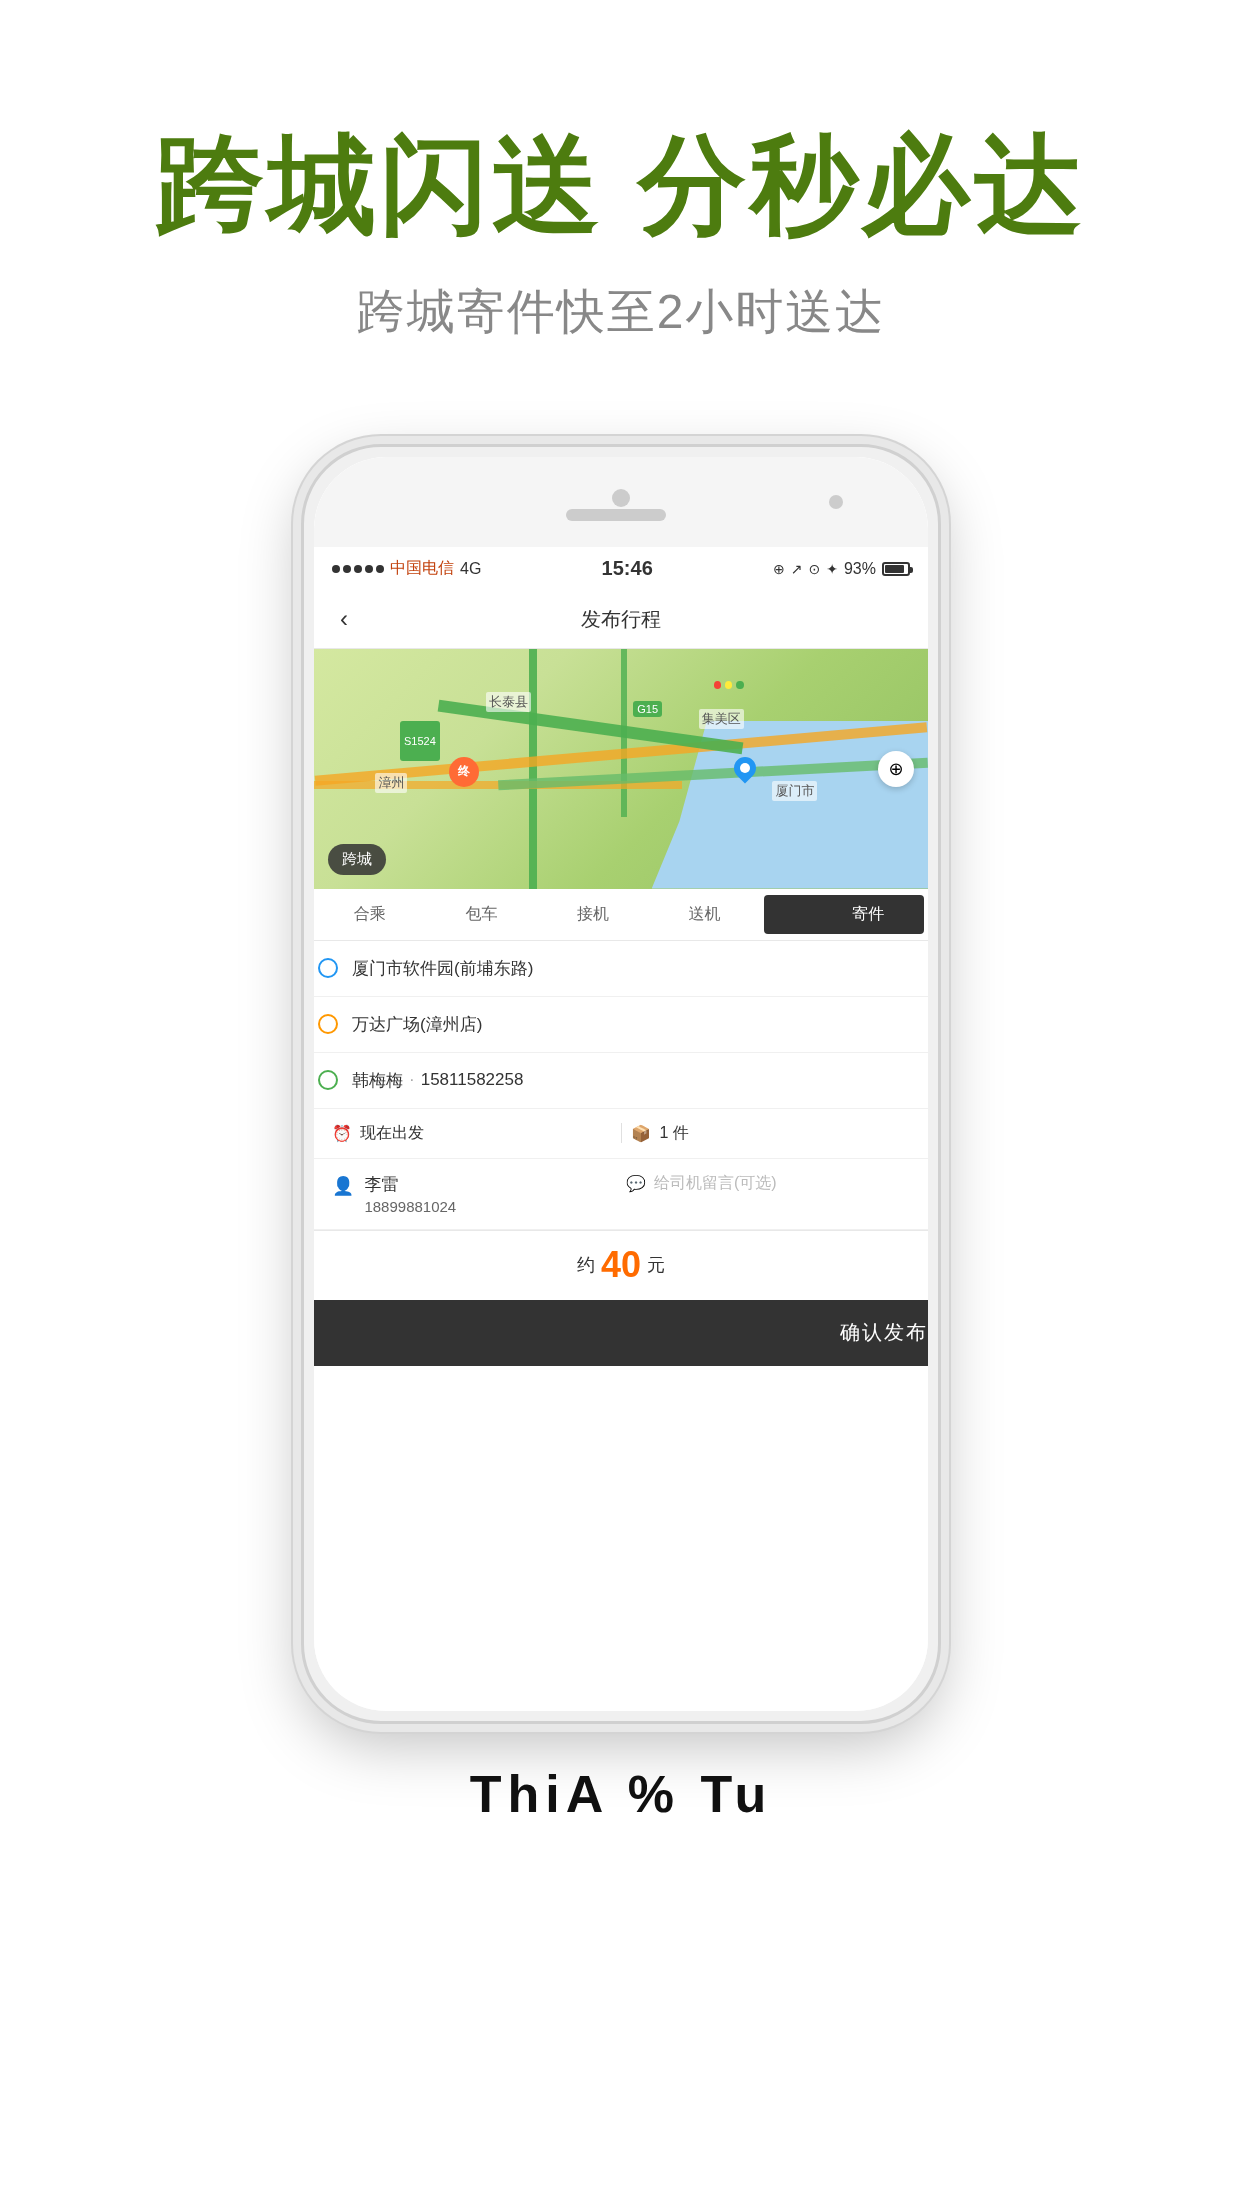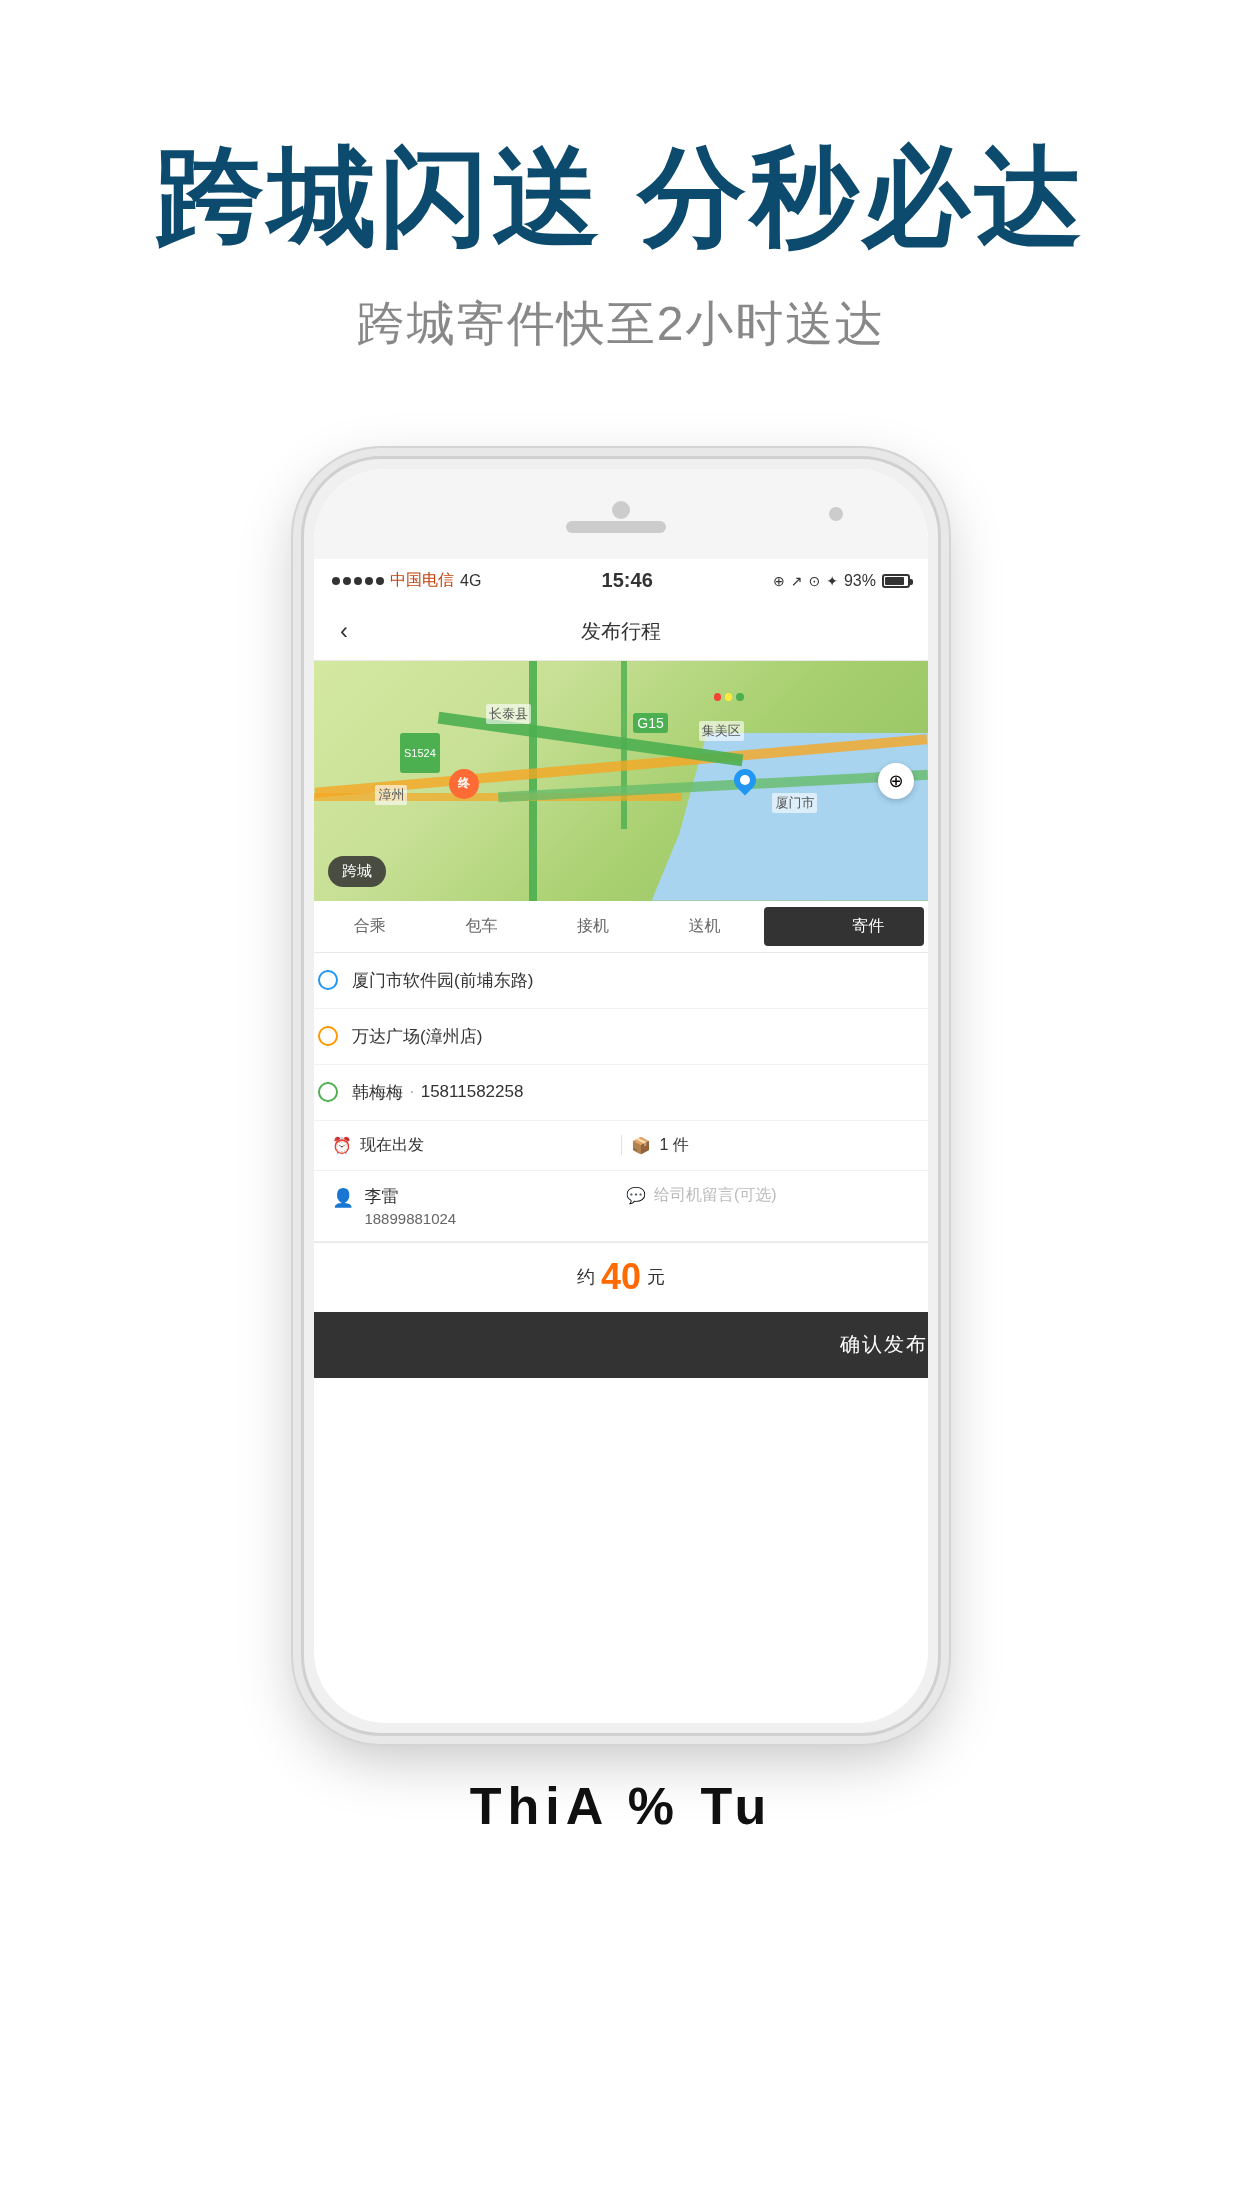--- a/index.html
+++ b/index.html
@@ -17,25 +17,24 @@
 
     
     .hero-section {
       width: 100%;
       padding: 120px 80px 40px;
       text-align: center;
     }
     .hero-title {
       font-size: 108px;
       font-weight: 800;
-      color: #0c4a6e;
+      color: #4d7c0f;
       letter-spacing: 4px;
       line-height: 1.2;
       margin-bottom: 30px;
-      margin-top: 12px;
     }
     .hero-subtitle {
       font-size: 48px;
       font-weight: 400;
       color: #888888;
       letter-spacing: 2px;
     }
 
     
     .phone-wrapper {
@@ -342,21 +341,21 @@
       color: white;
       font-size: 11px;
       padding: 14px 4px;
       border-radius: 3px;
     }
     .label-g15 {
       top: 22%;
       left: 52%;
       background: #4caf50;
       color: white;
-      font-size: 14px;
+      font-size: 11px;
       padding: 2px 4px;
       border-radius: 3px;
     }
 
     
     .map-marker-start {
       position: absolute;
       right: 28%;
       top: 45%;
       width: 22px;

